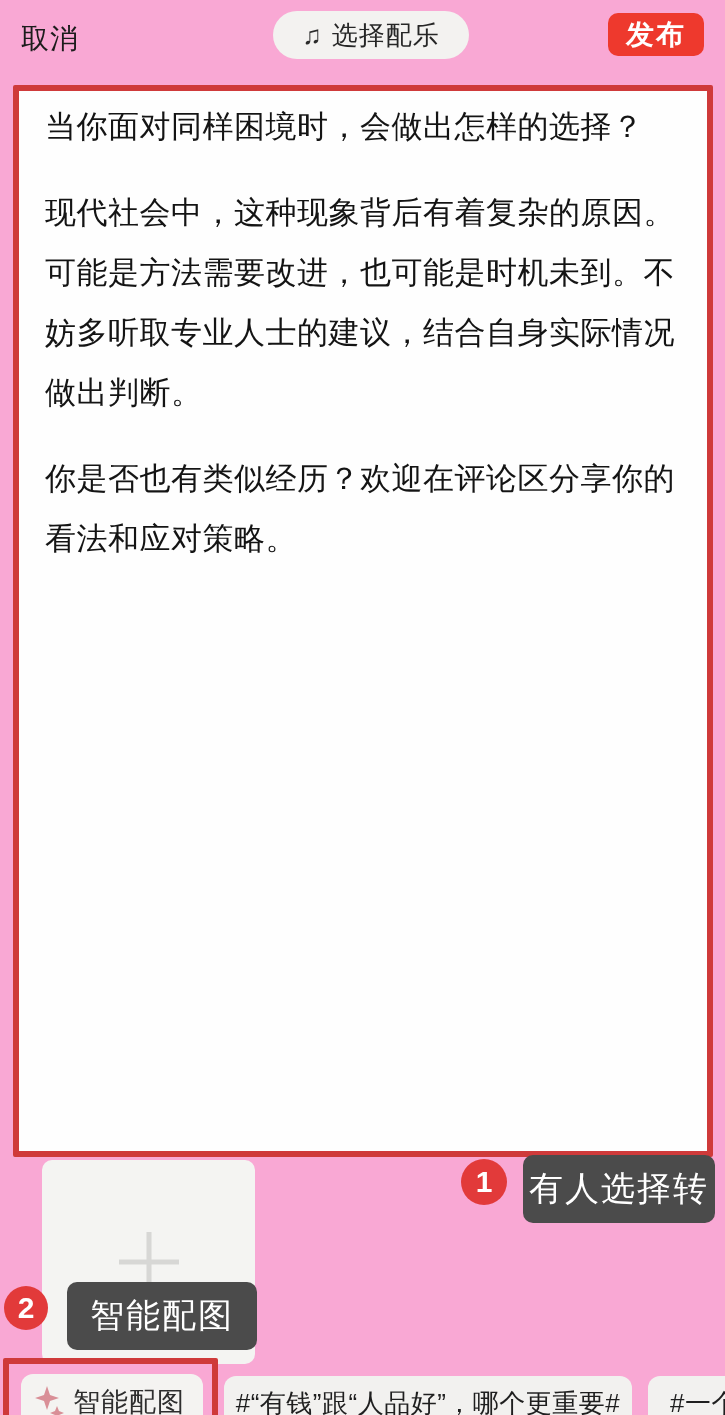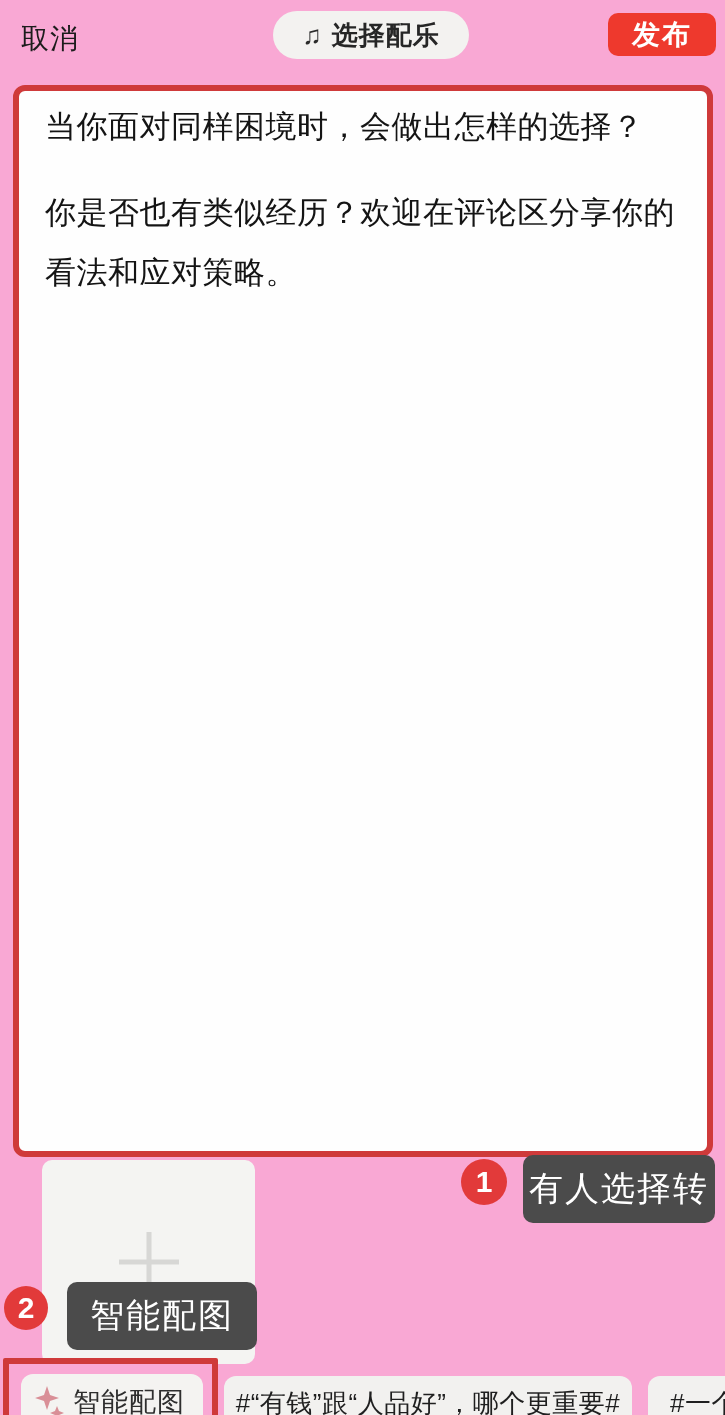--- a/index.html
+++ b/index.html
@@ -19,35 +19,35 @@
     position: absolute; left: 21px; top: 20px;
     font-size: 28px; color: #1c1c1c; background: none; border: none;
     font-family: inherit; letter-spacing: 1px;
   }
   .music-pill {
     position: absolute; left: 273px; top: 11px; width: 196px; height: 48px;
     background: #f3f2f0; border-radius: 26px;
     display: flex; align-items: center; justify-content: center; gap: 10px;
   }
   .music-icon { font-size: 26px; color: #2b2b2b; line-height: 1; }
-  .music-label { font-size: 26px; color: #262626; letter-spacing: 1px; font-weight: bold; }
+  .music-label { font-size: 26px; color: #262626; letter-spacing: 1px; }
   .publish-btn {
-    position: absolute; left: 608px; top: 13px; width: 108px; height: 43px;
+    position: absolute; left: 608px; top: 13px; width: 96px; height: 43px;
     background: #ee392d; border: none; border-radius: 10px;
     color: #ffffff; font-size: 28px; font-weight: bold;
     font-family: inherit; letter-spacing: 2px;
     display: flex; align-items: center; justify-content: center;
   }
 
   
   .content-box {
     position: absolute; left: 13px; top: 85px; width: 700px; height: 1072px;
     background: #fefefe;
     border: 6px solid #cf3a3a;
-    border-radius: 12px;
+    border-radius: 2px;
     padding: 6px 20px 0 26px;
     overflow: hidden;
   }
   .para {
     font-size: 31px; line-height: 60px; color: #141414;
     white-space: pre-line; letter-spacing: 0.5px;
     margin-bottom: 26px;
   }
 
   
@@ -109,20 +109,24 @@
     <button class="cancel-btn">取消</button>
     <div class="music-pill">
       <span class="music-icon">♫</span>
       <span class="music-label">选择配乐</span>
     </div>
     <button class="publish-btn">发布</button>
   </header>
 
   <div class="content-box">
     <p class="para">当你面对同样困境时，会做出怎样的选择？</p>
+    <p class="para">现代社会中，这种现象背后有着复杂的原因。
+可能是方法需要改进，也可能是时机未到。不
+妨多听取专业人士的建议，结合自身实际情况
+做出判断。</p>
     <p class="para">你是否也有类似经历？欢迎在评论区分享你的
 看法和应对策略。</p>
   </div>
 
   <button class="add-image-tile">
     <svg class="plus-icon" viewBox="0 0 64 64" aria-hidden="true">
       <line x1="32" y1="2" x2="32" y2="62"></line>
       <line x1="2" y1="32" x2="62" y2="32"></line>
     </svg>
   </button>

